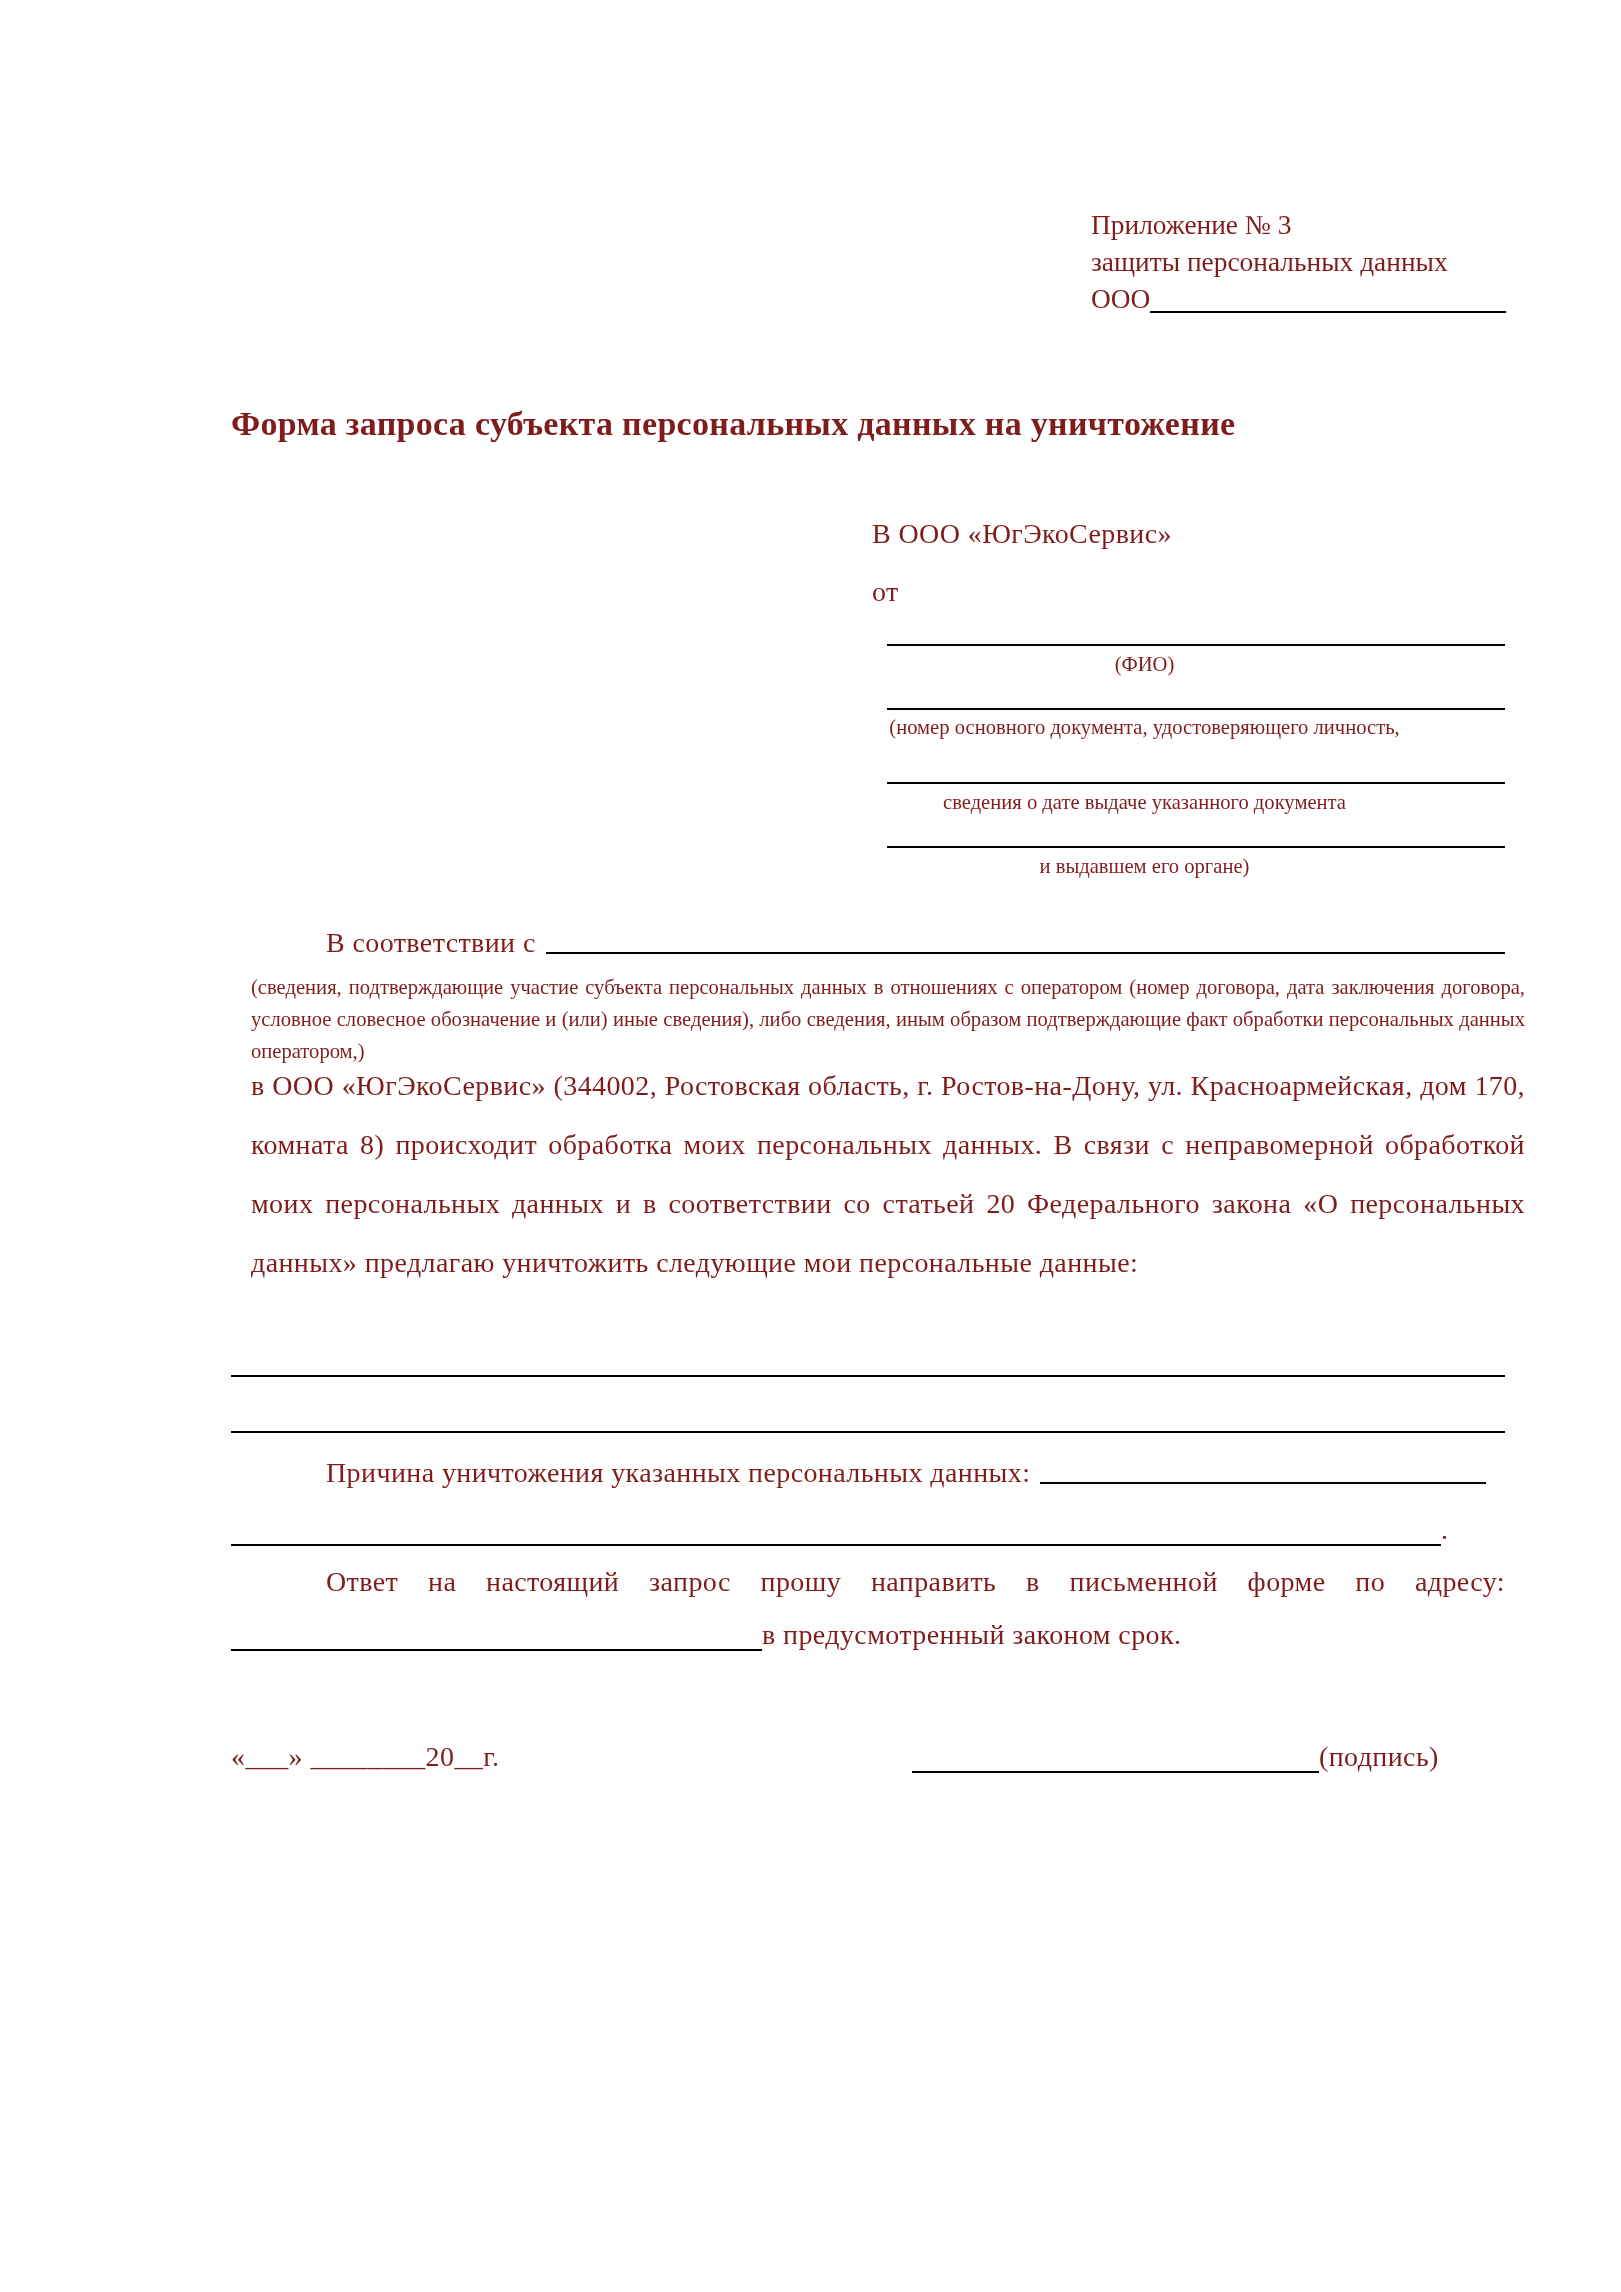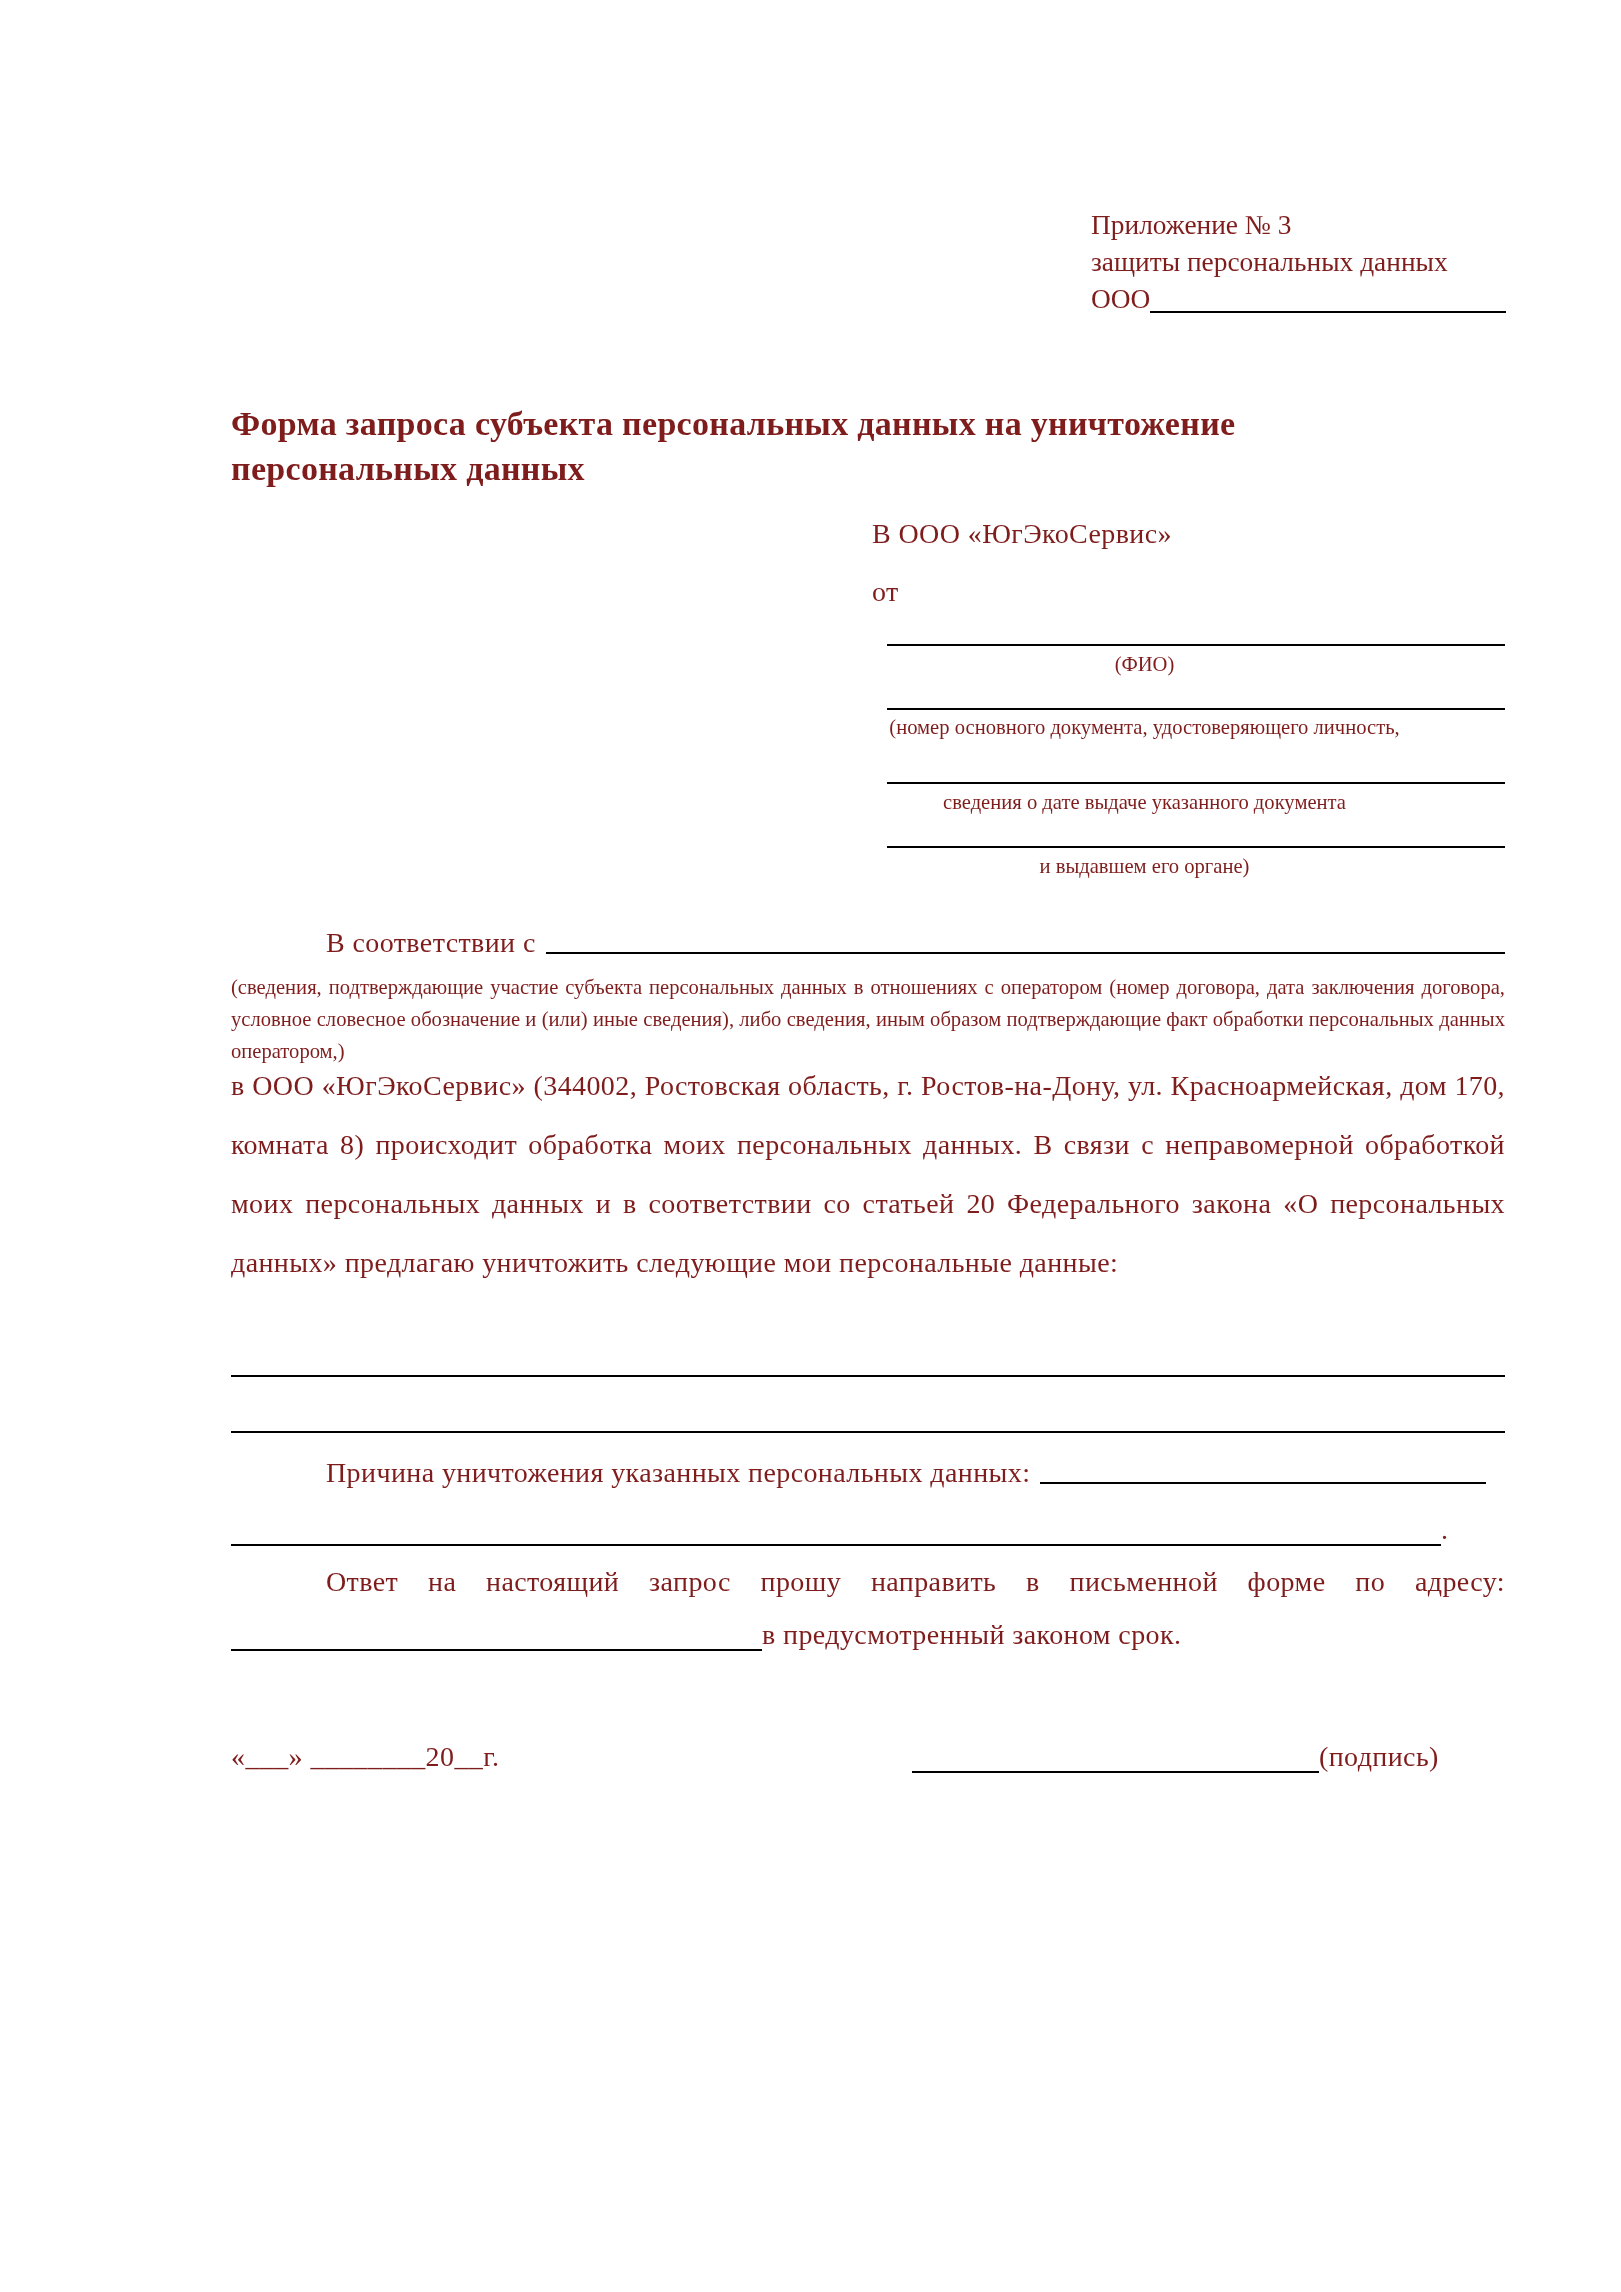--- a/index.html
+++ b/index.html
@@ -7,21 +7,21 @@
   .page {
     position:relative;
     width:1621px; height:2293px;
     background:#ffffff;
     color:#7f1d1d;
     font-family:"Liberation Serif", "DejaVu Serif", serif;
     overflow:hidden;
   }
   .abs { position:absolute; }
   .body-text { font-size:28px; letter-spacing:0.4px; }
-  .just { text-align:justify; }
+  .just { text-align:justify;margin-left:20px; }
   .hr { position:absolute; border-top:2px solid #000; }
   .hr-thick { position:absolute; border-top:2.9px solid #000; }
   .caption { font-size:20.6px; text-align:center; }
   .flexrow { display:flex; align-items:flex-end; }
   .fill-line { flex:1; border-bottom:2px solid #000; margin-bottom:4.9px; }
   .title {
     font-size:34px; font-weight:bold; text-align:left;
     line-height:45px; letter-spacing:0.3px;
   }
   .header-block { font-size:27.4px; line-height:37px; }
@@ -37,21 +37,20 @@
     <div>Приложение № 3</div>
     <div>защиты персональных данных</div>
     <div class="flexrow">
       <span>ООО</span>
       <span class="fill-line"></span>
     </div>
   </div>
 
   <div class="abs title" style="left:231px; top:401px; width:1274px;">
     <div>Форма запроса субъекта персональных данных на уничтожение</div>
-    <div>персональных данных</div>
   </div>
 
   <div class="abs body-text" style="left:872px; top:518px;">В ООО «ЮгЭкоСервис»</div>
   <div class="abs body-text" style="left:872px; top:576px;">от</div>
 
   <div class="hr" style="left:887px; top:644px; width:618px;"></div>
   <div class="abs caption" style="left:887px; top:653px; width:515px;">(ФИО)</div>
 
   <div class="hr" style="left:887px; top:708px; width:618px;"></div>
   <div class="abs caption" style="left:887px; top:716px; width:515px;">(номер основного документа, удостоверяющего личность,</div>

